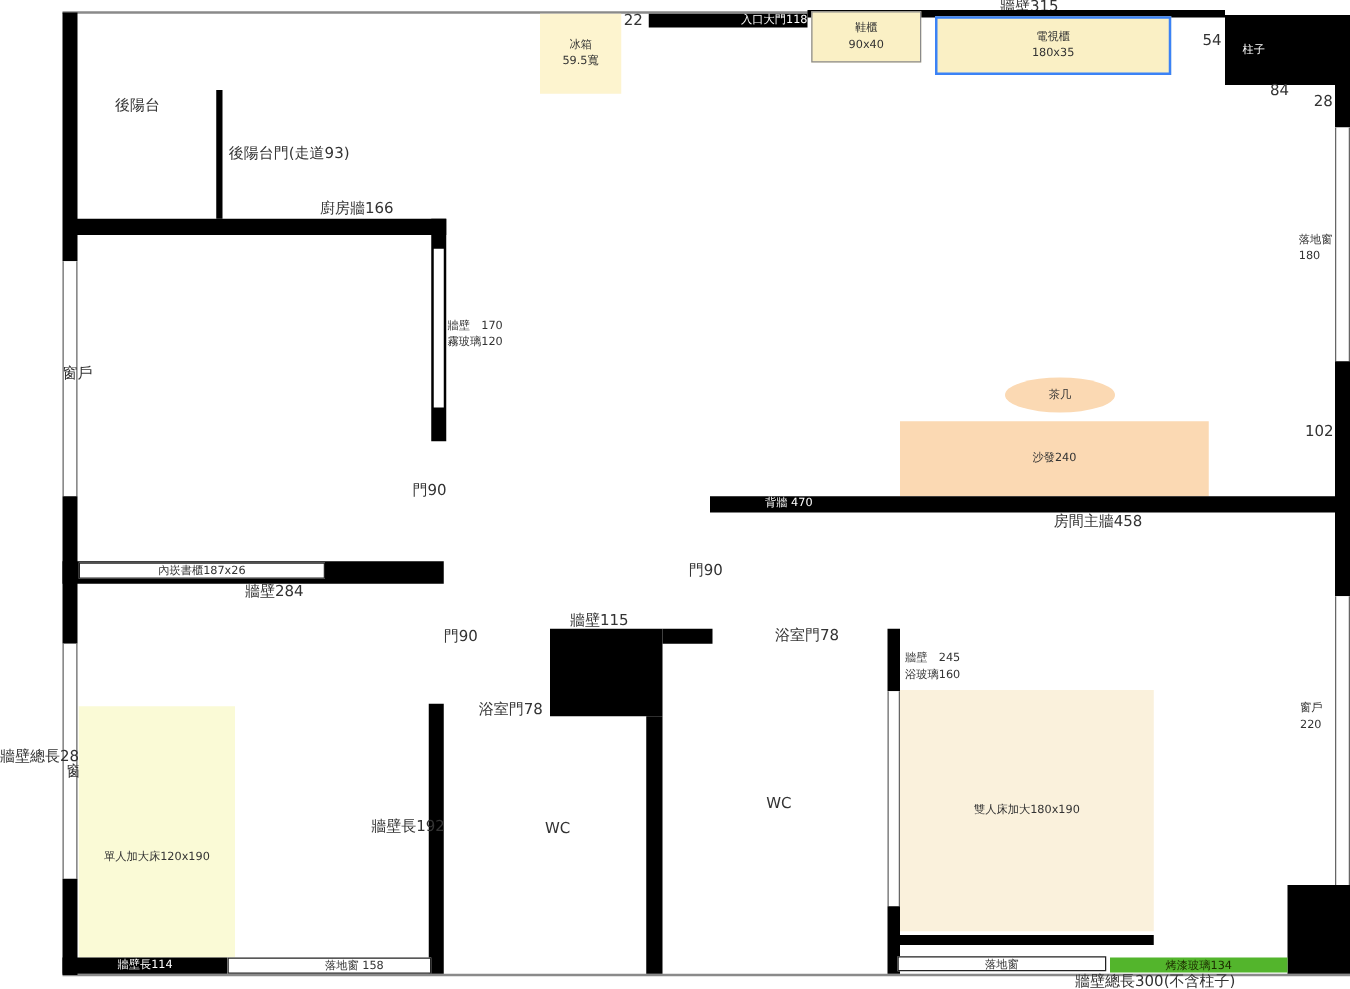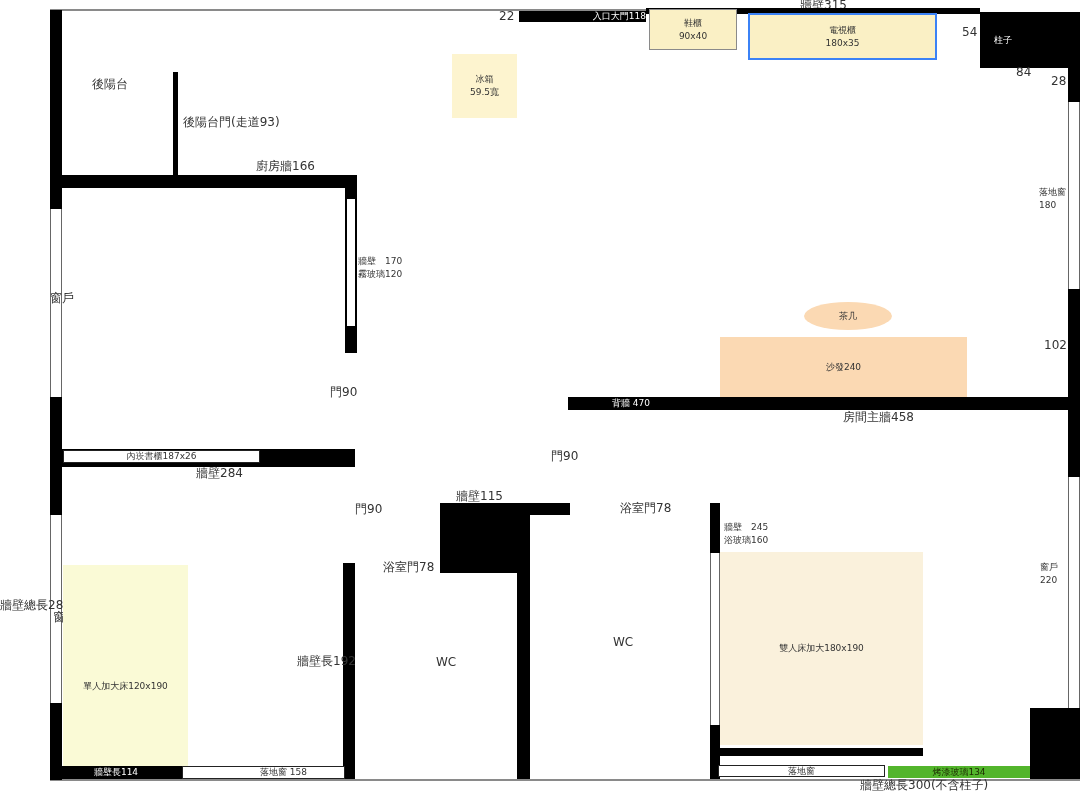--- a/index.html
+++ b/index.html
@@ -69,21 +69,21 @@
   <div class="wall" style="left:55px;top:175px;width:302px;height:13px;"></div>
 
   <div class="wall" style="left:345px;top:175px;width:12px;height:178px;"></div>
   <div style="position:absolute;left:347px;top:199px;width:8px;height:127px;background:#fff;"></div>
   <div class="lbl2" style="left:358px;top:255px;">
     <div>牆壁　170</div>
     <div>霧玻璃120</div>
   </div>
   <div class="lbl" style="left:330px;top:386px;">門90</div>
 
-  <div class="furn" style="left:452px;top:11px;width:65px;height:64px;background:var(--fridge_yellow);margin-top:43px;">
+  <div class="furn" style="left:432px;top:11px;width:65px;height:64px;background:var(--fridge_yellow);">
     <div>冰箱</div>
     <div>59.5寬</div>
   </div>
   <div class="furn" style="left:649px;top:9px;width:88px;height:41px;background:var(--pale_yellow);border:1px solid #8a8a8a;">
     <div>鞋櫃</div>
     <div>90x40</div>
   </div>
   <div class="furn" style="left:748px;top:13px;width:189px;height:47px;background:var(--pale_yellow);border:2px solid #3b82f6;">
     <div>電視櫃</div>
     <div>180x35</div>

